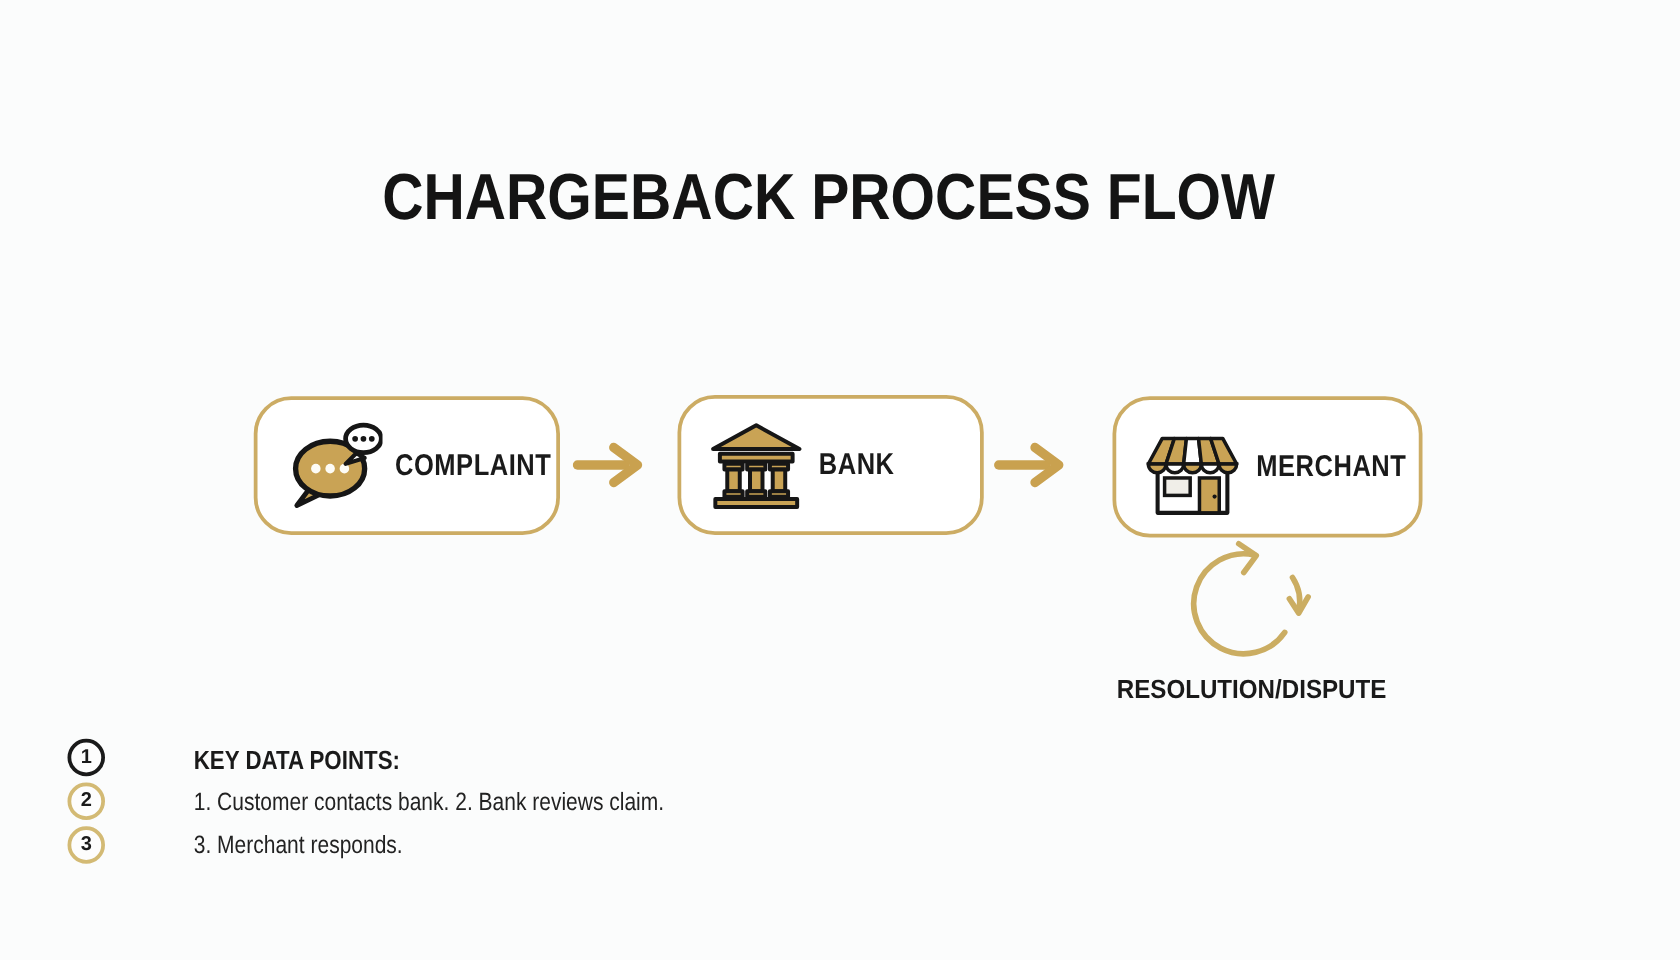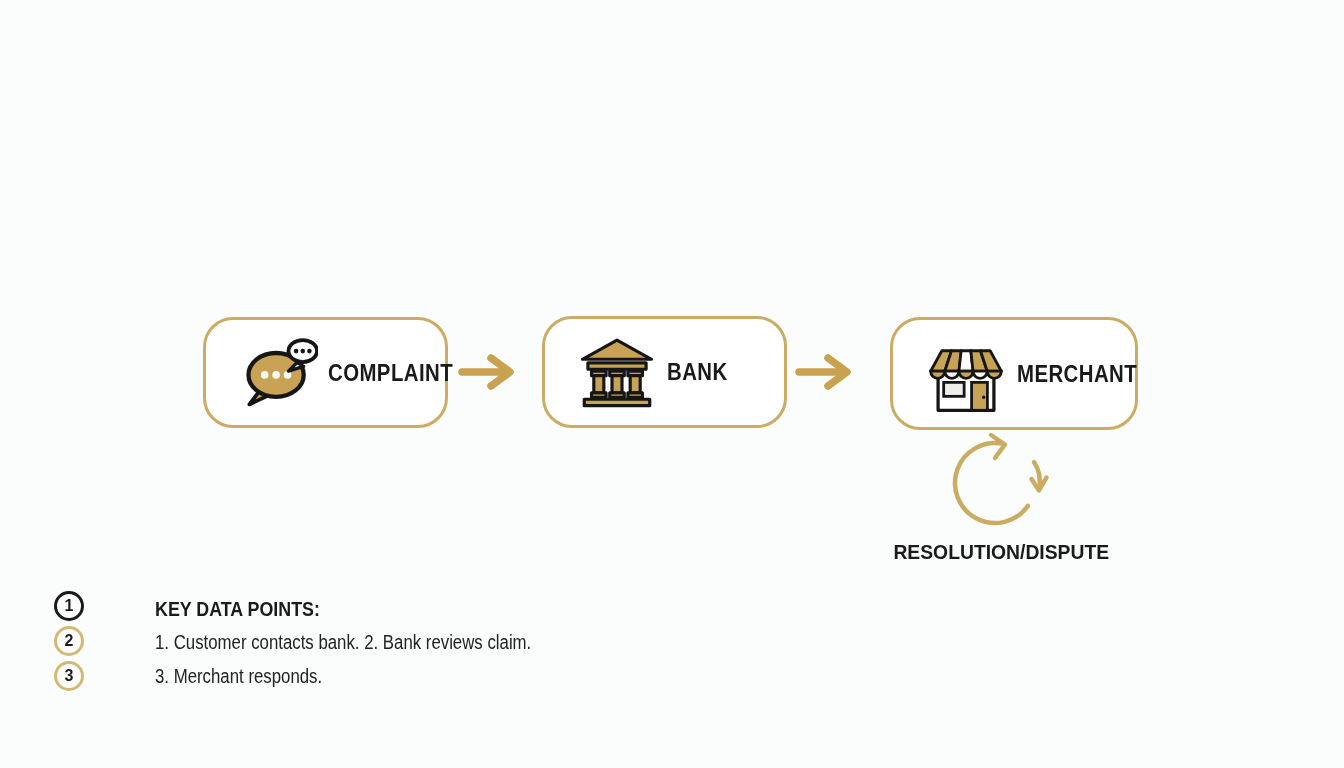--- a/index.html
+++ b/index.html
@@ -30,21 +30,21 @@
     transform-origin: 50% 50%;
   }
   .node {
     position: absolute;
     height: 111px;
     background: #ffffff;
     border: 3px solid #ccac64;
     border-radius: 30px;
     display: flex;
     align-items: center;
-    padding-left: 32px;
+    padding-left: 20px;
   }
   .node .icon-wrap {
     flex: 0 0 auto;
     display: flex;
     align-items: center;
     justify-content: center;
   }
   .node-label {
     display: inline-block;
     font-size: 24px;
@@ -107,20 +107,21 @@
     white-space: nowrap;
     transform: scaleX(0.84);
     transform-origin: 0 50%;
   }
 </style>
 </head>
 <body>
 
 <div class="canvas">
 
+  <h1 class="title"><span>CHARGEBACK PROCESS FLOW</span></h1>
 
   <div class="node" style="left:203px; top:317px; width:245px;">
     <span class="icon-wrap">
       <svg width="80" height="78" viewBox="0 0 84 80">
         <path d="M24 57 L12 73 L35 62 Z" fill="#C9A355" stroke="#161616" stroke-width="4" stroke-linejoin="round"></path>
         <ellipse cx="40" cy="42" rx="29" ry="23" fill="#C9A355" stroke="#161616" stroke-width="4.5"></ellipse>
         <circle cx="28" cy="42" r="4" fill="#fdfcf6"></circle>
         <circle cx="40" cy="42" r="4" fill="#fdfcf6"></circle>
         <circle cx="52" cy="42" r="4" fill="#fdfcf6"></circle>
         <path d="M62 29 L53 38 L69 33 Z" fill="#ffffff" stroke="#161616" stroke-width="3.5" stroke-linejoin="round"></path>

